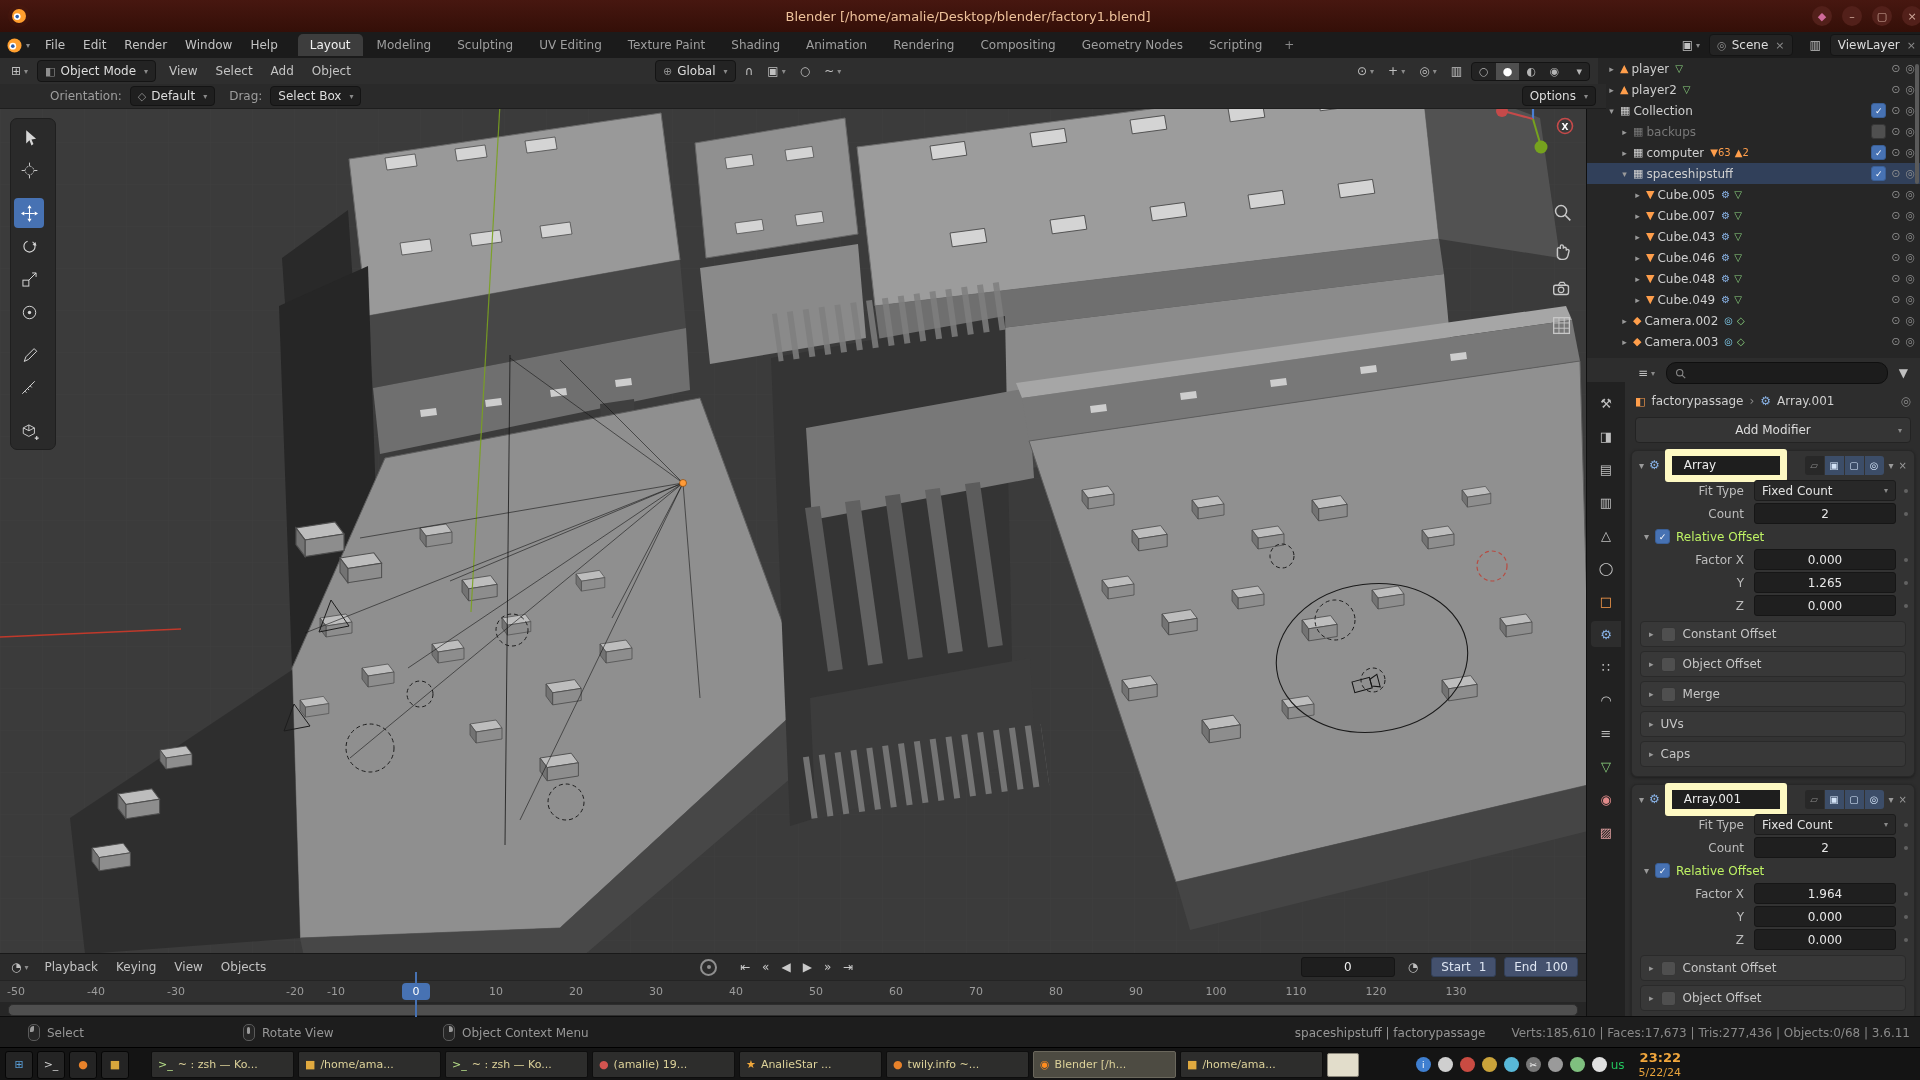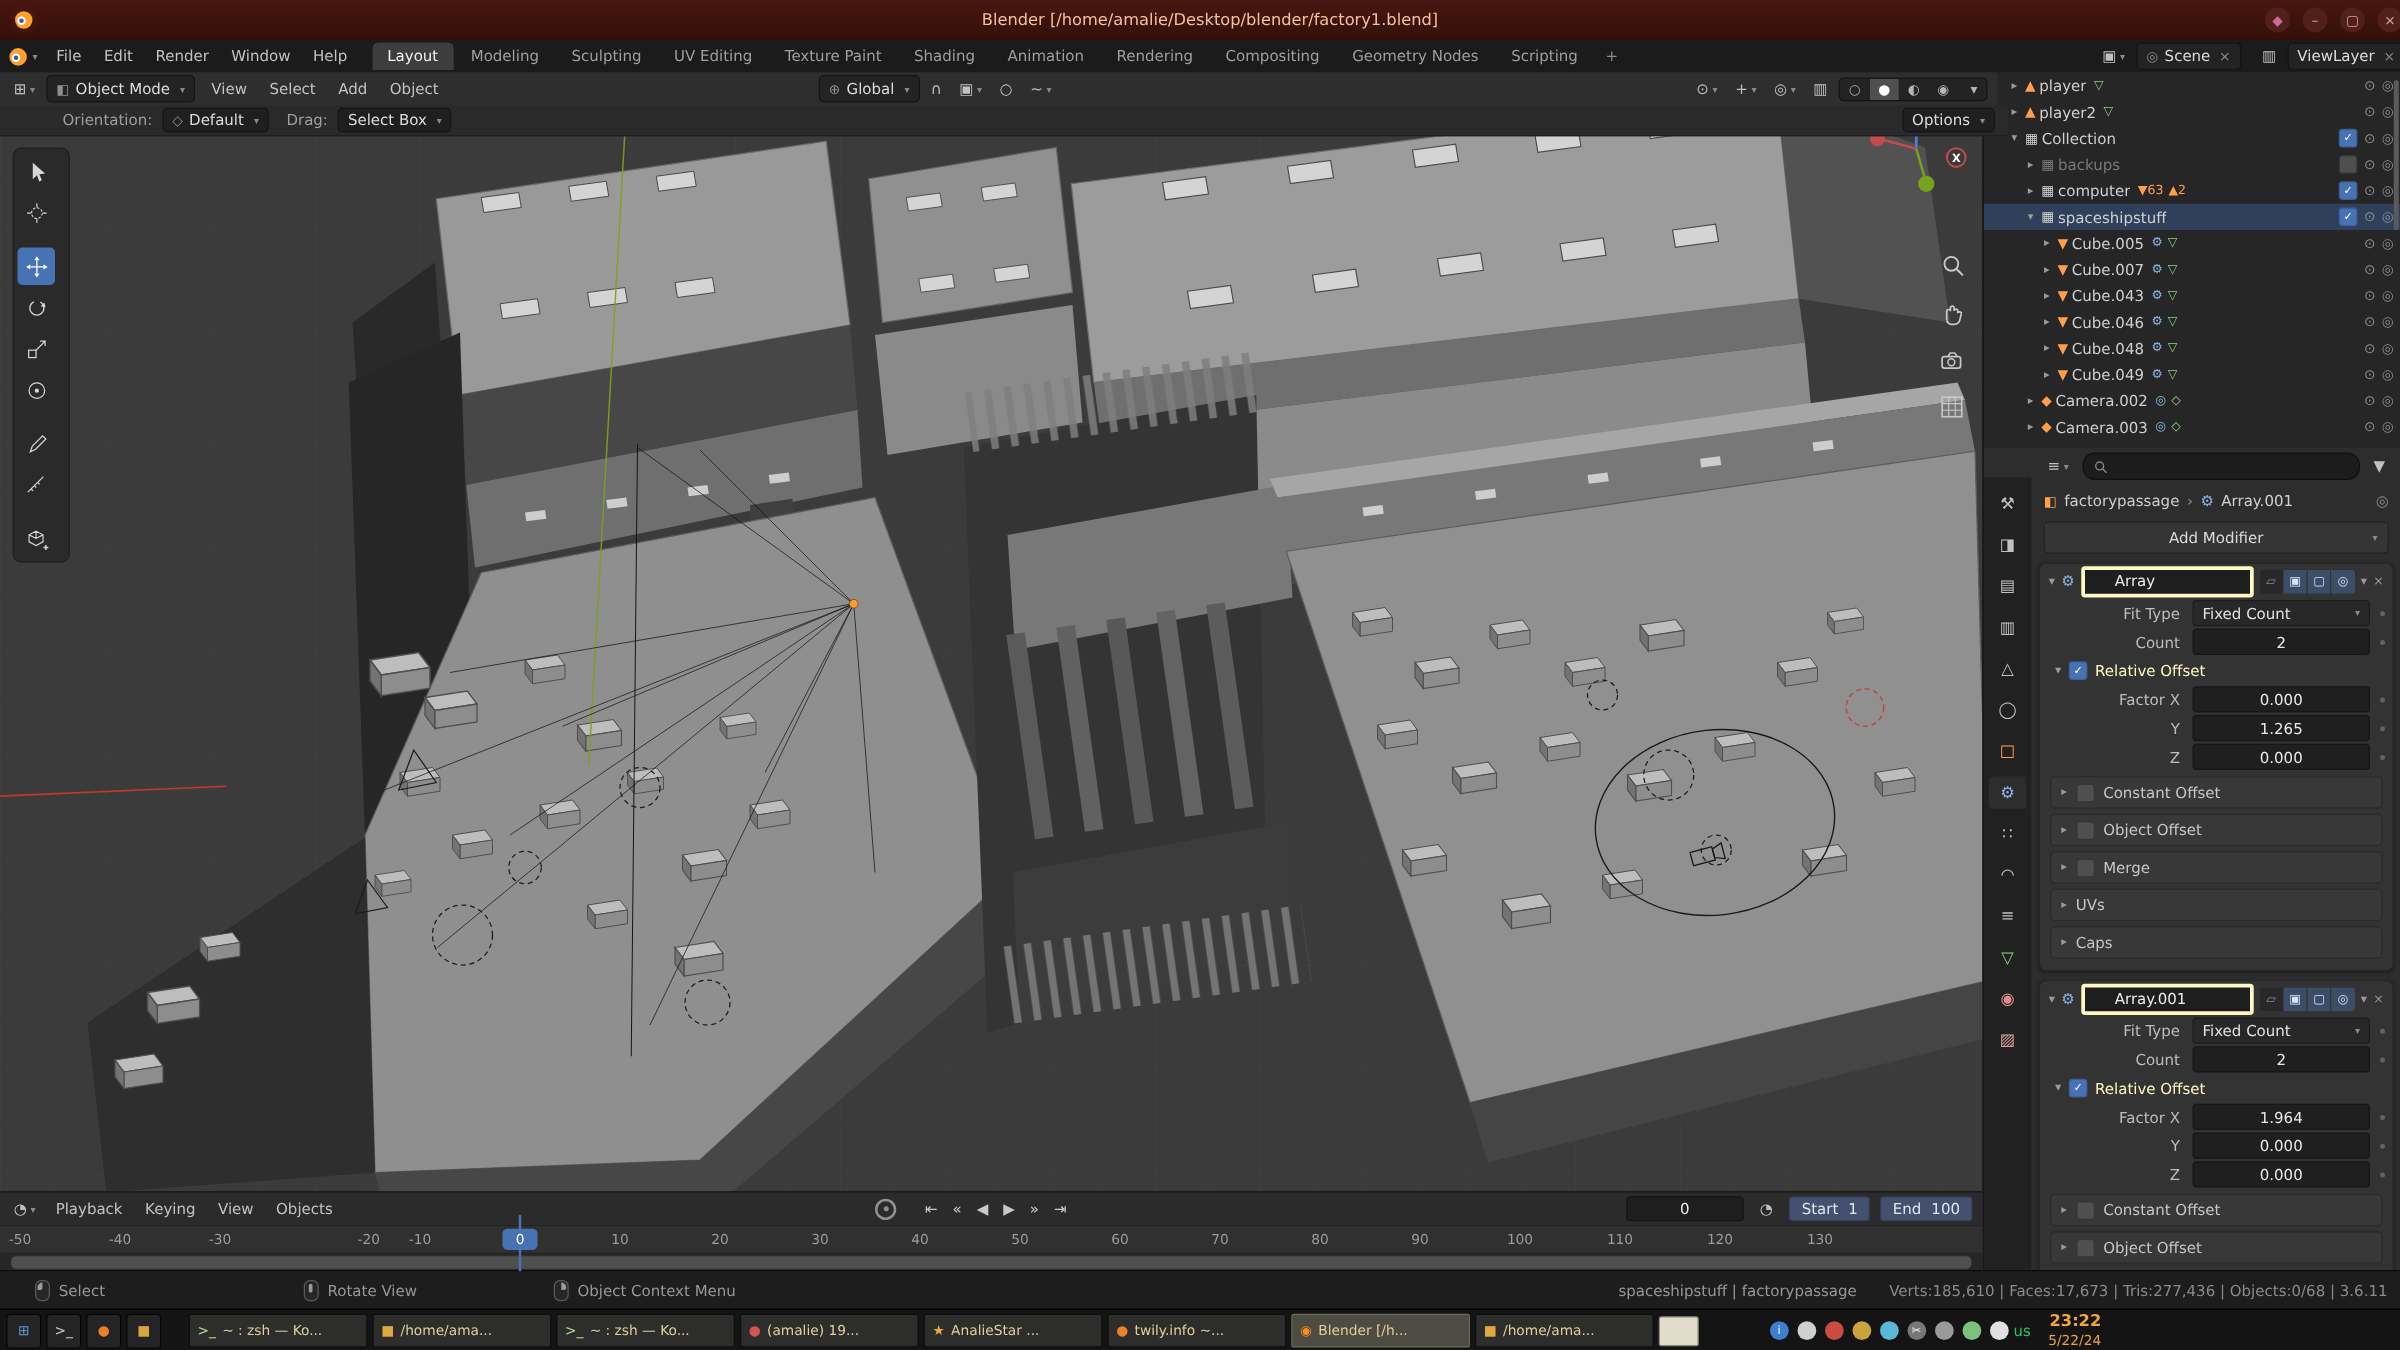--- a/index.html
+++ b/index.html
@@ -90,32 +90,32 @@
   #pbread{height:26px;display:flex;align-items:center;gap:6px;padding:0 10px;color:#cfcfcf;white-space:nowrap}
   #pbread .sep{color:#8a8a8a}
   #pbread .pin{margin-left:auto;color:#8a8a8a}
   #addmod{margin:3px 10px 6px;height:24px;background:#353535;border:1px solid #232323;border-radius:4px;
           display:flex;align-items:center;justify-content:center;color:#dcdcdc;position:relative}
   #addmod .car{position:absolute;right:8px}
   .mod-panel{margin:7px 6px;background:#333;border:1px solid #272727;border-radius:6px;padding-bottom:5px;box-shadow:0 1px 3px rgba(0,0,0,.35)}
   .mp-head{height:28px;display:flex;align-items:center;gap:5px;padding:0 7px}
   .mi{color:#9a9a9a;font-size:10px}
   .mi.wrench{color:#8ab4e8;font-size:12px}
-  .mp-name{background:#1e1e1e;border:3px solid #fef9c3;border-radius:3px;height:19px;line-height:19px;padding:0 24px;min-width:84px;color:#ececec}
+  .mp-name{background:#1e1e1e;border:7px solid #fef9c3;border-radius:3px;height:19px;line-height:19px;padding:0 12px;min-width:84px;color:#ececec}
   .mp-toggles{display:flex;gap:1px;margin-left:auto;border-radius:3px;overflow:hidden}
   .tg{width:19px;height:19px;background:#282828;display:flex;align-items:center;justify-content:center;font-size:10px;color:#8a8a8a}
   .tg.on{color:#d4e4f8;background:#3c4d68}
   .prow{height:23px;display:flex;align-items:center;padding-right:18px;position:relative}
   .prow.dotted::after{content:"";position:absolute;right:6px;top:10px;width:4px;height:4px;border-radius:50%;background:#626262}
   .plabel{width:112px;text-align:right;padding-right:10px;color:#bdbdbd;flex:none;white-space:nowrap}
   .pdrop{flex:1;height:19px;background:#282828;border:1px solid #1c1c1c;border-radius:3px;display:flex;align-items:center;padding:0 7px;color:#e2e2e2}
   .pdrop .car{margin-left:auto}
   .pnum{flex:1;height:19px;background:#1f1f1f;border:1px solid #161616;border-radius:3px;display:flex;align-items:center;justify-content:center;color:#e8e8e8}
   .cbrow{padding-left:12px;gap:6px}
-  .cbl{color:#fef9c3}
+  .cbl{color:#bef264}
   .sect{height:24px;background:#383838;border:1px solid #2a2a2a;border-radius:4px;margin:4px 8px;display:flex;align-items:center;gap:7px;padding:0 8px;color:#c6c6c6}
   .s-disc{color:#9a9a9a;font-size:9px}
 
   
   #timeline{left:0;top:953px;width:1586px;height:63px;background:#2b2b2b;border-top:1px solid #191919;position:absolute}
   #tl-head{height:26px;display:flex;align-items:center;gap:2px;padding:0 6px;position:relative}
   #tl-center{position:absolute;left:700px;display:flex;align-items:center;gap:3px}
   .record{width:13px;height:13px;border:2px solid #8f8f8f;border-radius:50%;margin-right:14px;display:flex;align-items:center;justify-content:center}
   .record::after{content:"";width:4px;height:4px;border-radius:50%;background:#8f8f8f}
   .tr-btn{padding:1px 6px;color:#c9c9c9;font-size:12px}

